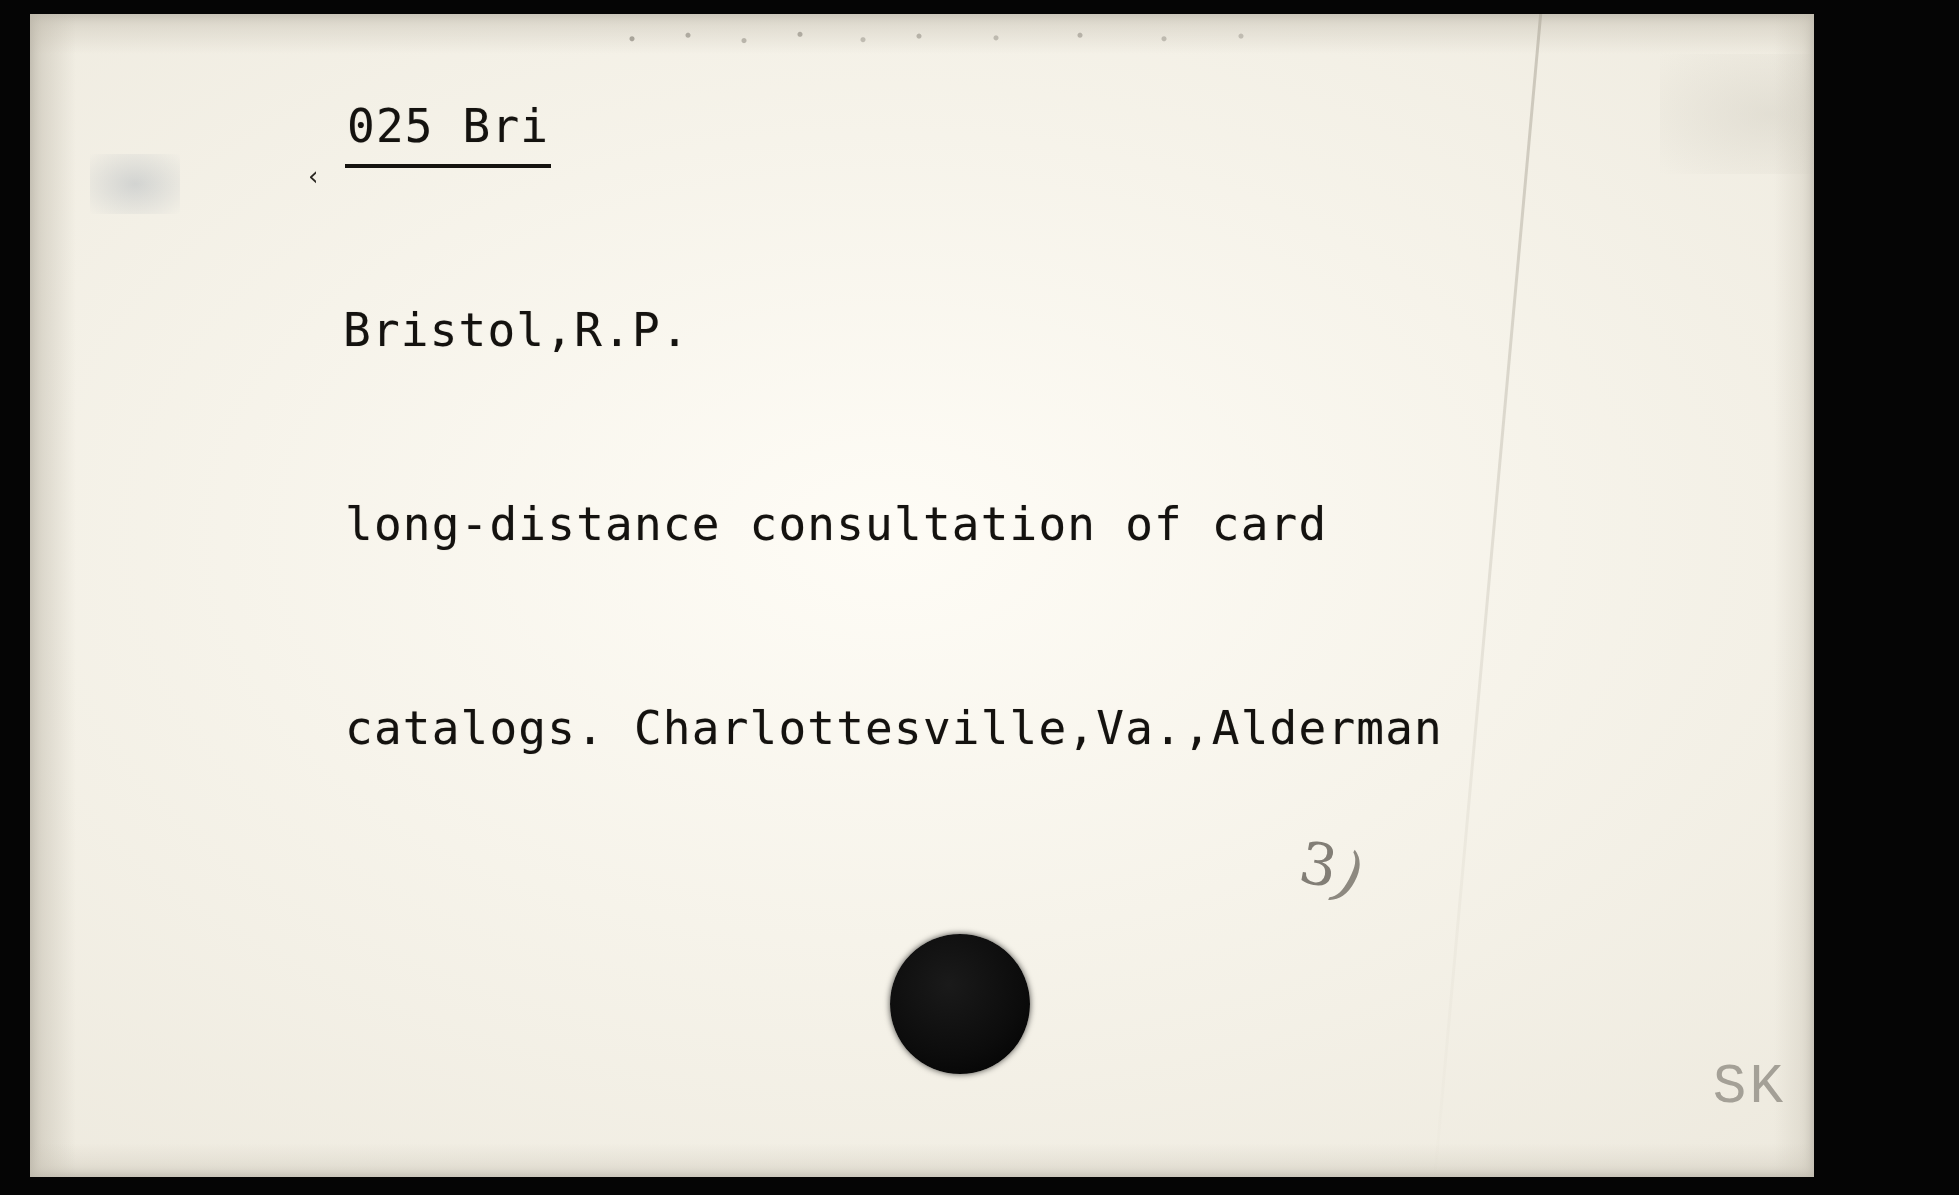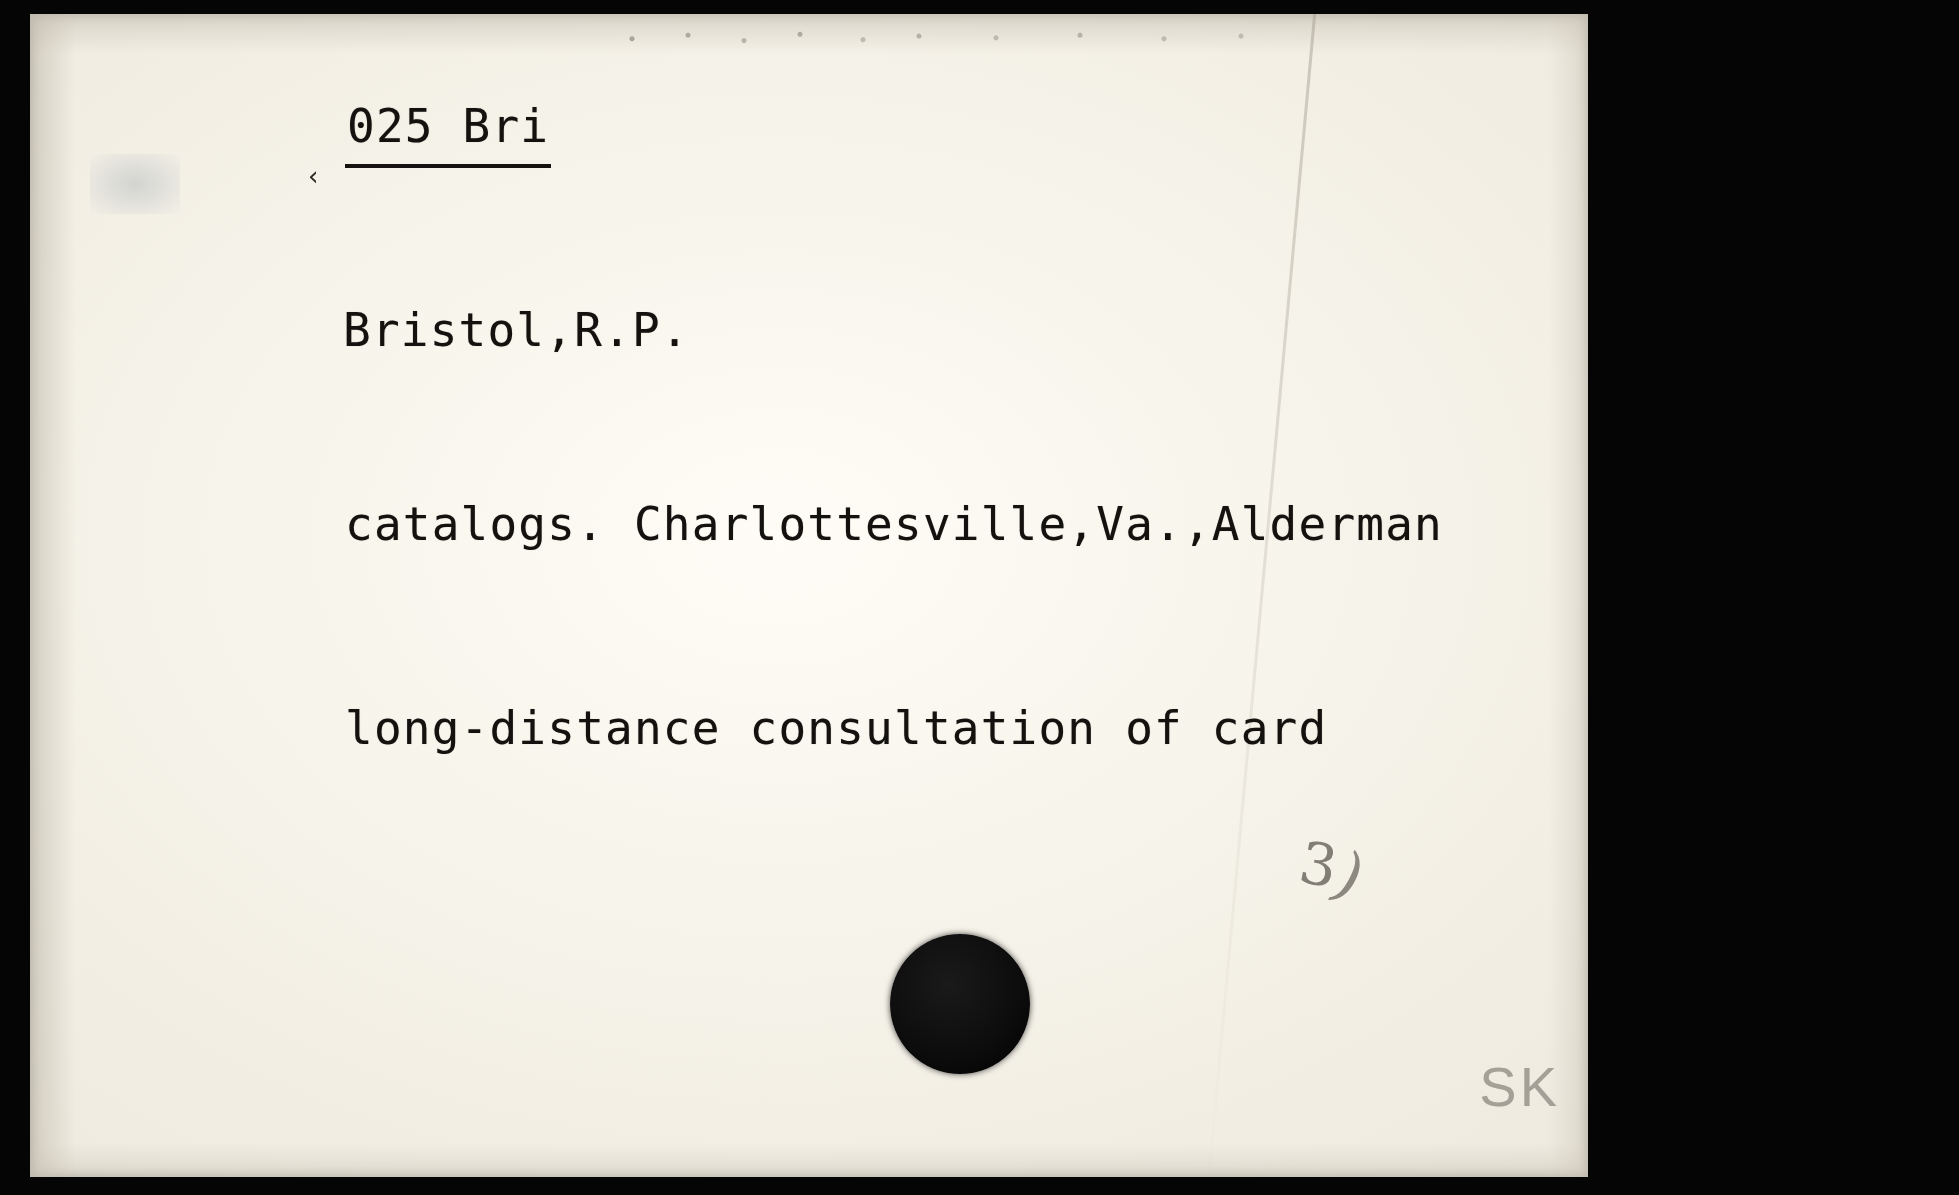--- a/index.html
+++ b/index.html
@@ -19,21 +19,21 @@
     width: 1959px;
     height: 1195px;
     background: #050505;
   }
 
   
   #card {
     position: absolute;
     left: 30px;
     top: 14px;
-    width: 1558px;
+    width: 1784px;
     height: 1163px;
     background: #f4f1e7;
     box-shadow: 0 0 12px rgba(0,0,0,0.55) inset;
     overflow: hidden;
   }
 
   
   .paper-tone {
     position: absolute;
     inset: 0;
@@ -187,21 +187,21 @@
     border-radius: 50%;
     background: radial-gradient(circle at 42% 36%, #1a1a1a 0%, #0c0c0c 60%, #000000 100%);
     box-shadow: 0 0 6px rgba(0,0,0,0.7);
   }
 
   
   #sk-stamp {
     position: absolute;
     right: 28px;
     bottom: 58px;
-    font-family: Liberation Sans, sans-serif;
+    font-family: Liberation Mono, monospace;
     font-size: 56px;
     letter-spacing: 3px;
     color: #8c887f;
     opacity: 0.75;
   }
 
   
   .smudge-a {
     position: absolute;
     left: 60px;
@@ -241,22 +241,22 @@
     <div id="call-number-block">
       <span class="typed" id="call-line-1">025 Bri</span>
     </div>
 
     <span class="stray-tick">‹</span>
 
 
     <span class="typed" id="author-line">Bristol,R.P.</span>
 
     <div class="typed" id="body-block">
+      <span class="line">long-distance consultation of card</span>
       <span class="line">catalogs. Charlottesville,Va.,Alderman</span>
-      <span class="line">long-distance consultation of card</span>
       
       
     </div>
 
     <div id="pencil-three">
       <span>3</span><span class="slash">)</span>
     </div>
 
     <div id="punch-hole"></div>
 

